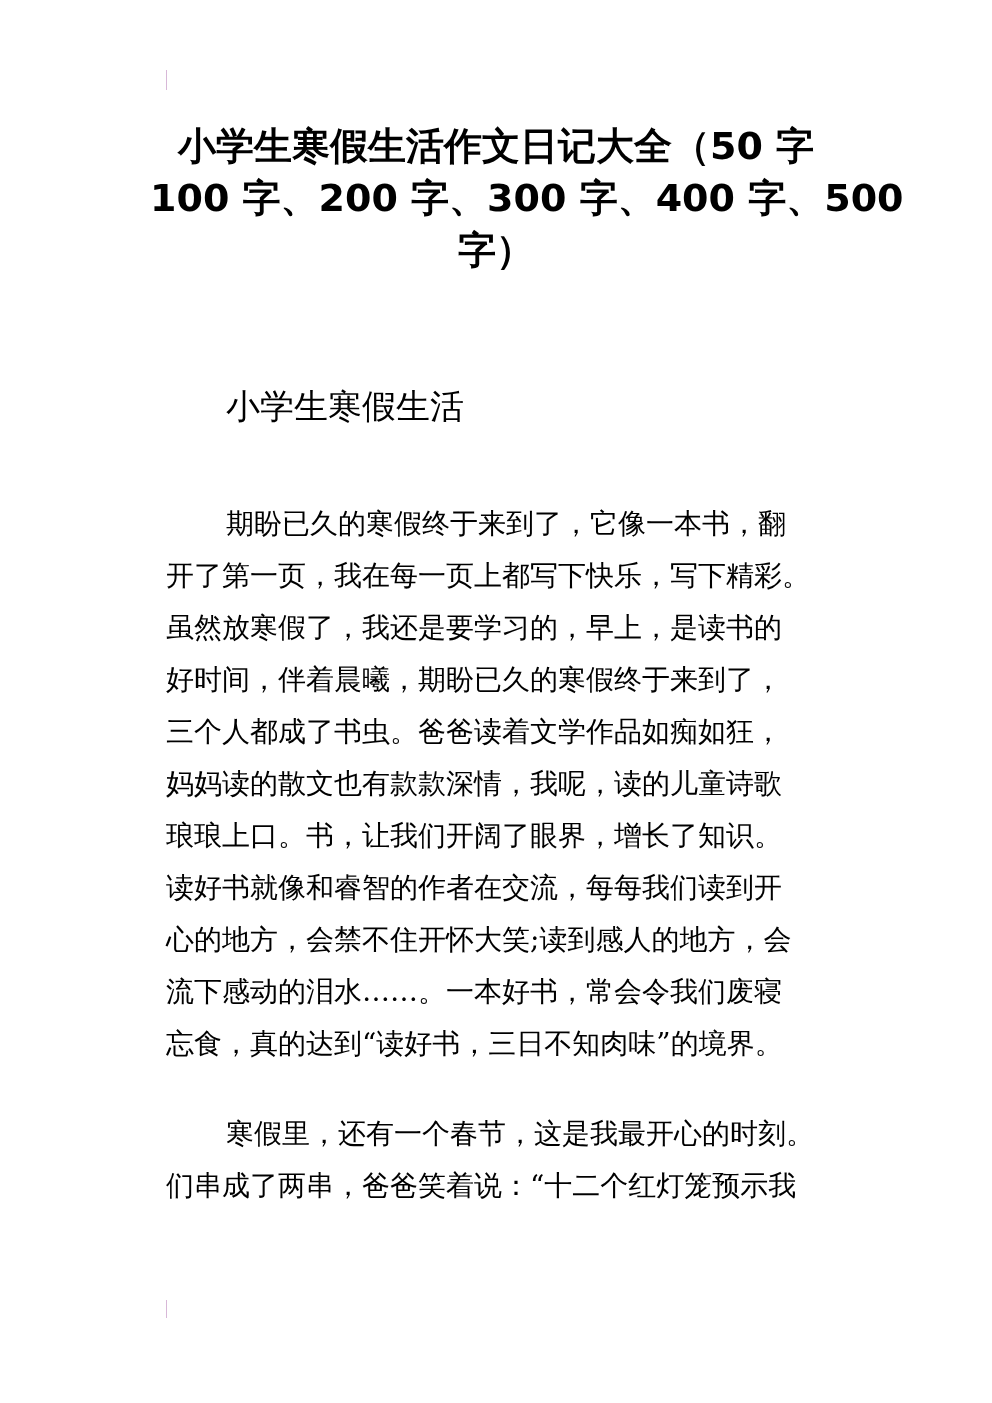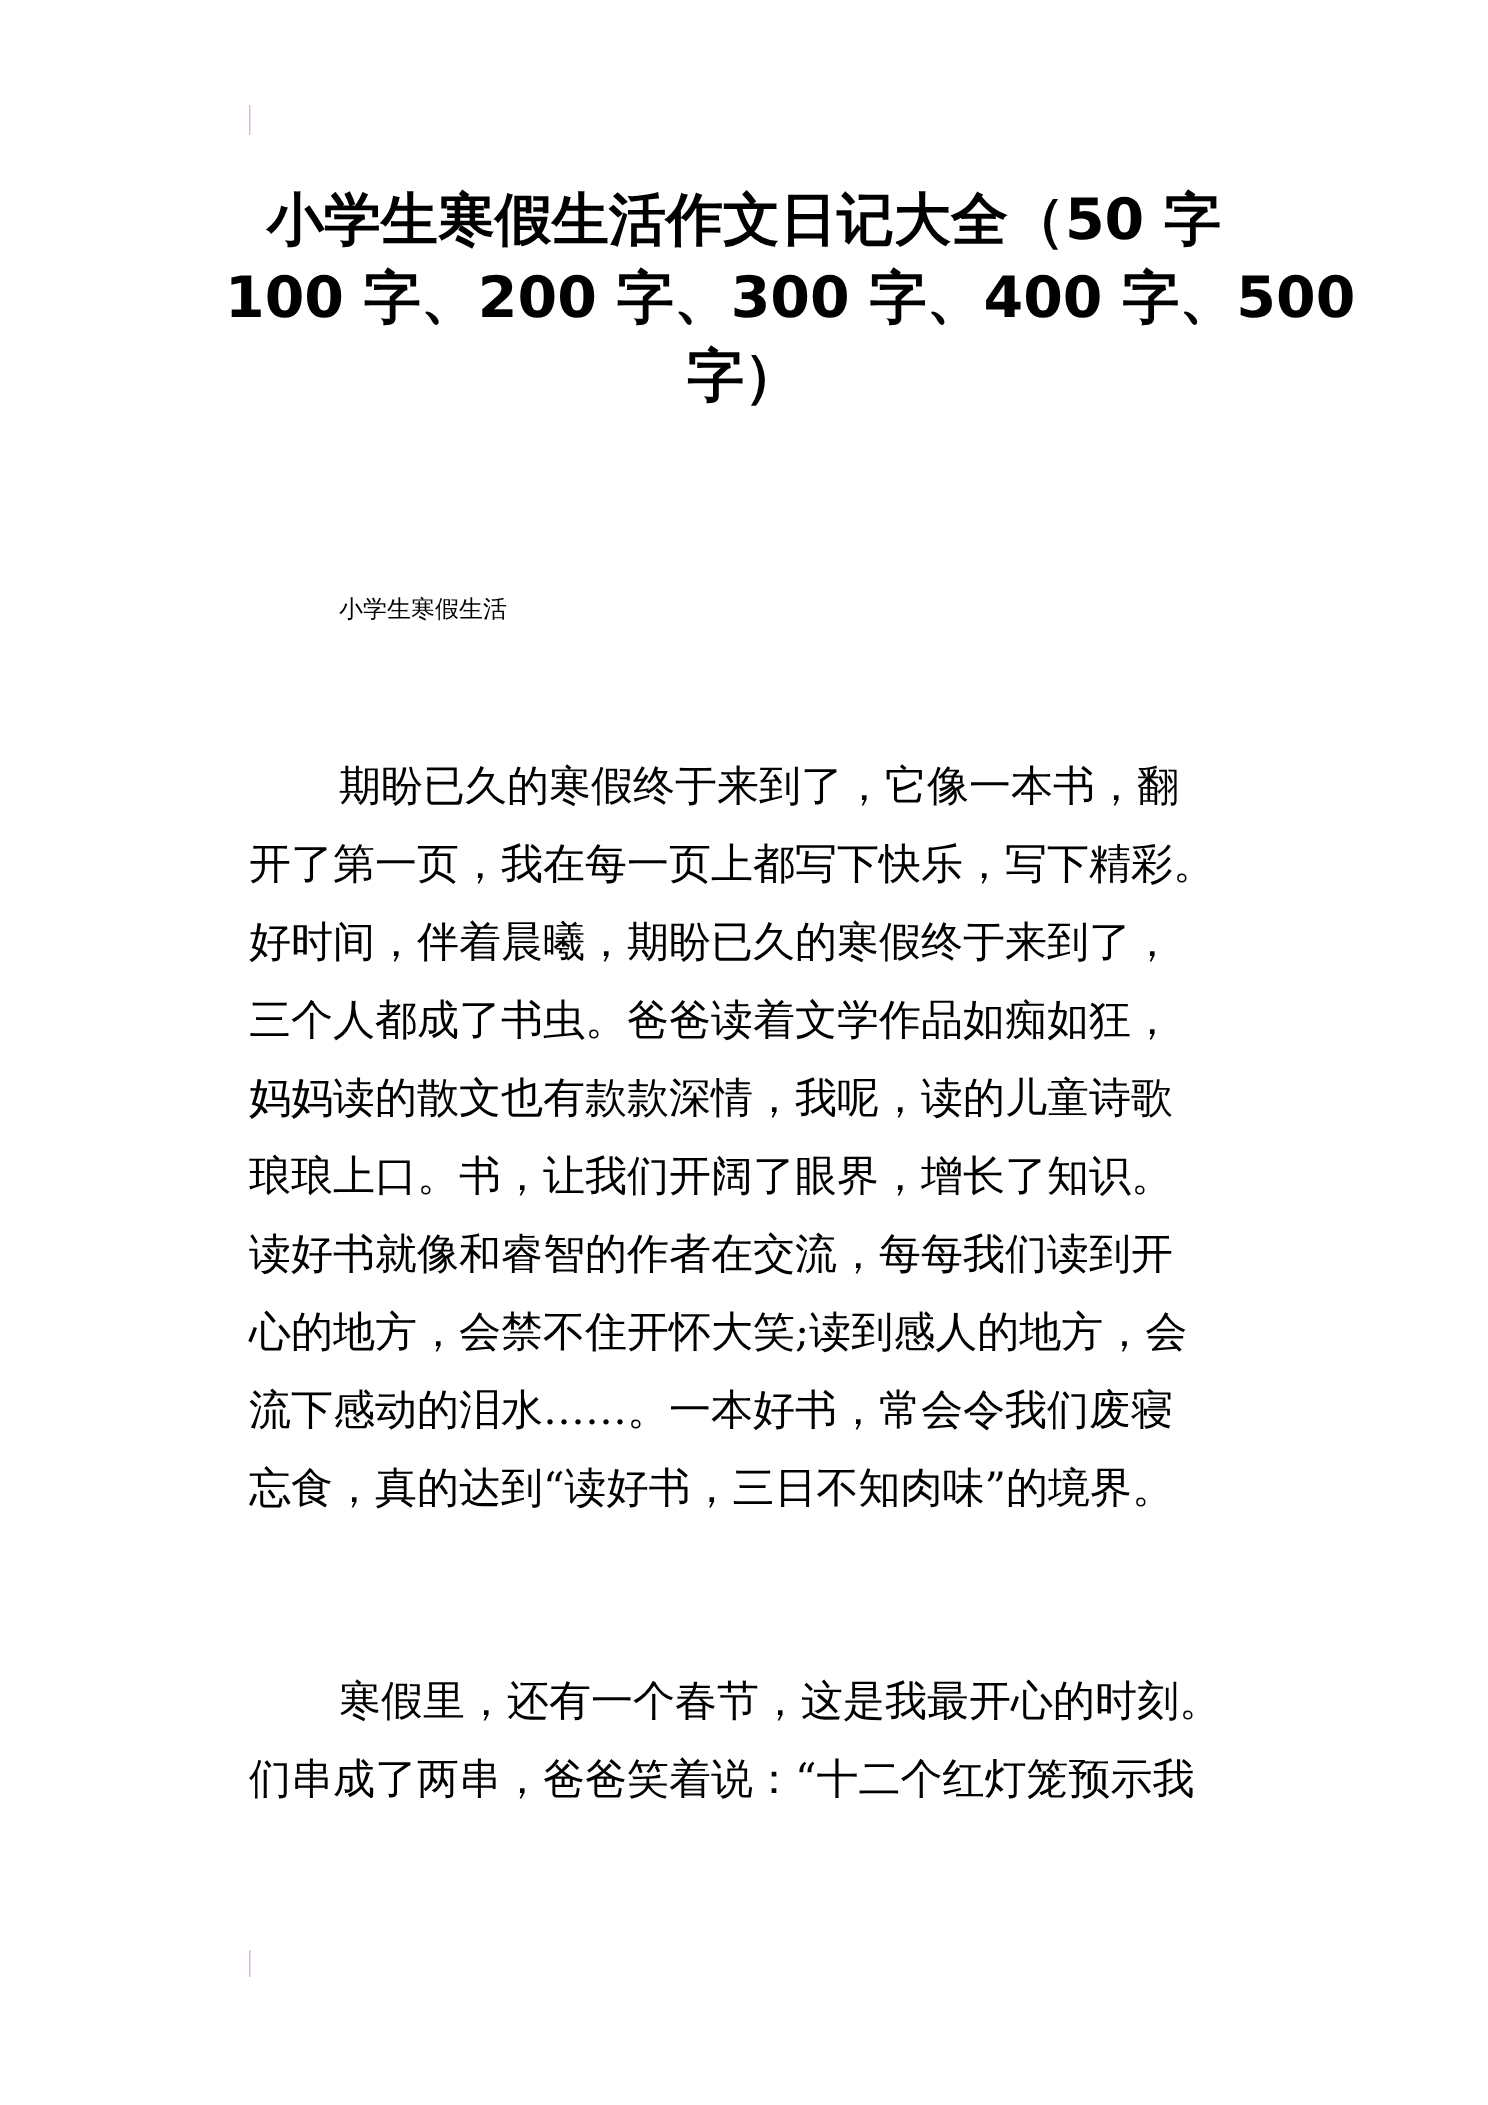--- a/index.html
+++ b/index.html
@@ -40,21 +40,21 @@
       font-size: 38px;
       line-height: 52px;
       letter-spacing: 0px;
     }
     .title span { display: block; white-space: nowrap; }
 
     .section-heading {
       position: absolute;
       left: 226px;
       top: 386px;
-      font-size: 16px;
+      font-size: 34px;
       line-height: 40px;
       white-space: nowrap;
     }
 
     .para {
       position: absolute;
       left: 166px;
       width: 680px;
       font-size: 28px;
       line-height: 52px;
@@ -80,20 +80,21 @@
     <span>小学生寒假生活作文日记大全（50 字</span>
     <span>100 字、200 字、300 字、400 字、500</span>
     <span>字）</span>
   </h1>
 
   <div class="section-heading">小学生寒假生活</div>
 
   <div class="para para-1">
     <span class="line indent">期盼已久的寒假终于来到了，它像一本书，翻</span>
     <span class="line">开了第一页，我在每一页上都写下快乐，写下精彩。</span>
+    <span class="line">虽然放寒假了，我还是要学习的，早上，是读书的</span>
     <span class="line">好时间，伴着晨曦，期盼已久的寒假终于来到了，</span>
     <span class="line">三个人都成了书虫。爸爸读着文学作品如痴如狂，</span>
     <span class="line">妈妈读的散文也有款款深情，我呢，读的儿童诗歌</span>
     <span class="line">琅琅上口。书，让我们开阔了眼界，增长了知识。</span>
     <span class="line">读好书就像和睿智的作者在交流，每每我们读到开</span>
     <span class="line">心的地方，会禁不住开怀大笑;读到感人的地方，会</span>
     <span class="line">流下感动的泪水……。一本好书，常会令我们废寝</span>
     <span class="line">忘食，真的达到“读好书，三日不知肉味”的境界。</span>
   </div>
 

